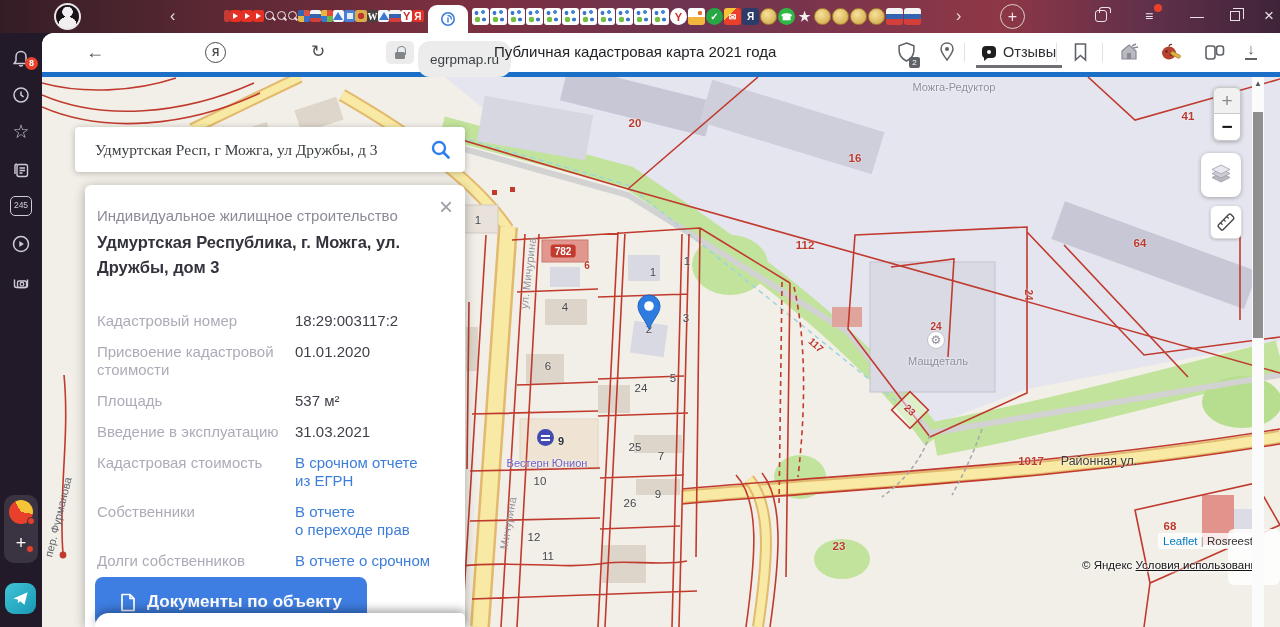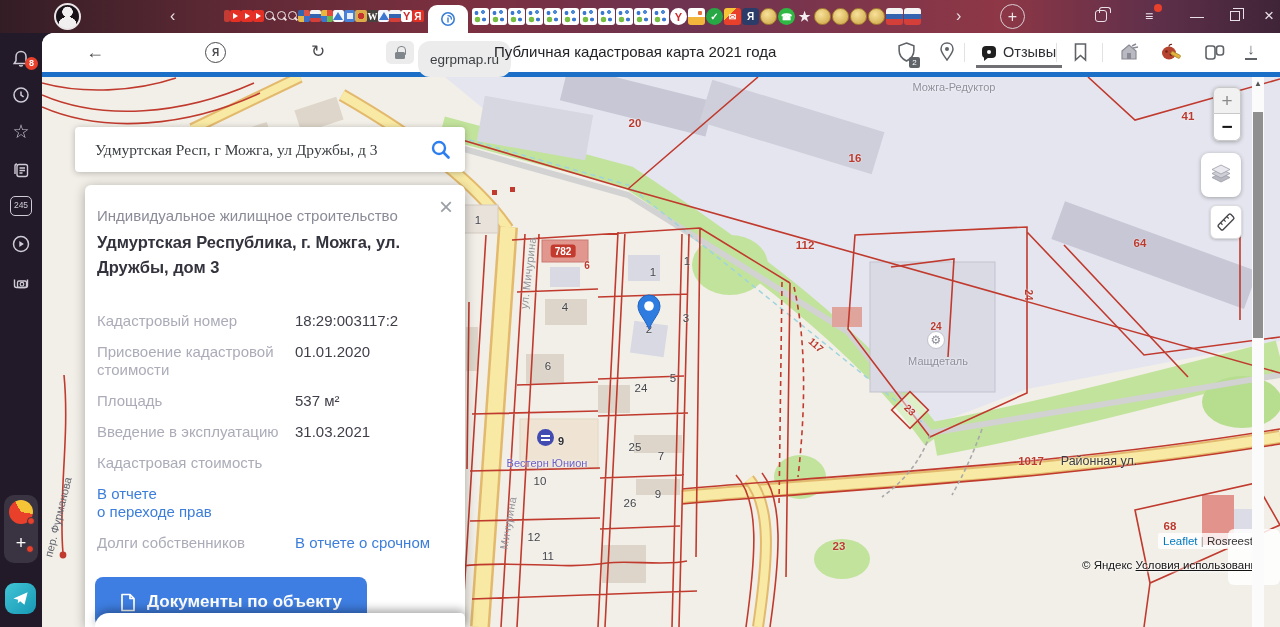--- a/index.html
+++ b/index.html
@@ -468,22 +468,25 @@
           <div class="row">
             <span class="lbl">Площадь</span>
             <span class="val">537 м²</span>
           </div>
           <div class="row">
             <span class="lbl">Введение в эксплуатацию</span>
             <span class="val">31.03.2021</span>
           </div>
           <div class="row is-link">
             <span class="lbl">Кадастровая стоимость</span>
+            <span class="val">В срочном отчете
+из ЕГРН</span>
           </div>
           <div class="row is-link">
+            <span class="lbl">Собственники</span>
             <span class="val">В отчете
 о переходе прав</span>
           </div>
           <div class="row is-link">
             <span class="lbl">Долги собственников</span>
             <span class="val">В отчете о срочном</span>
           </div>
         </div>
       <button class="doc-btn">
         <svg width="16" height="19" viewBox="0 0 16 19">

